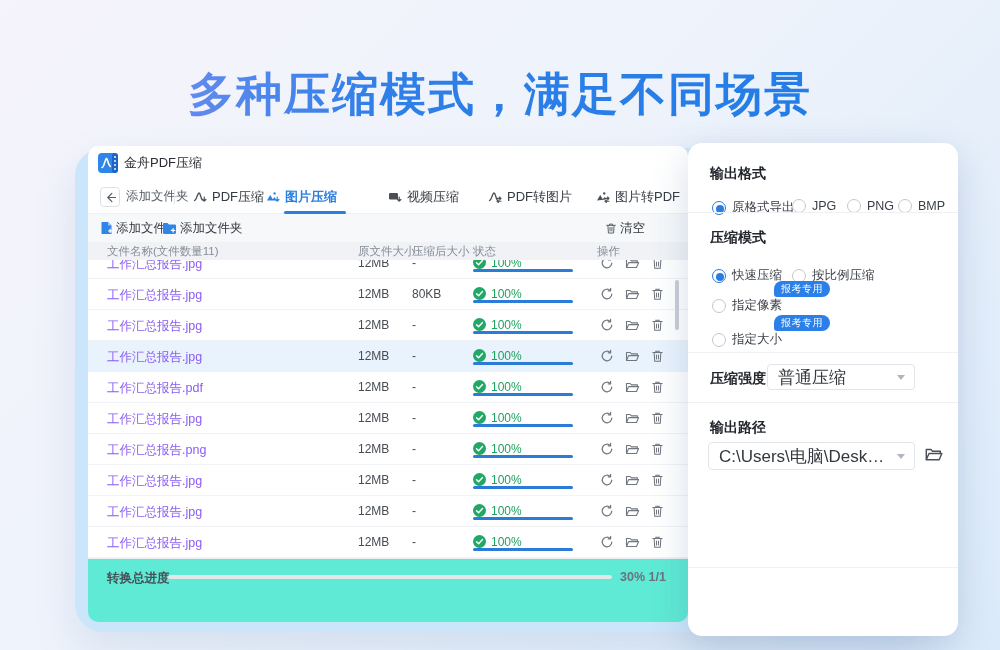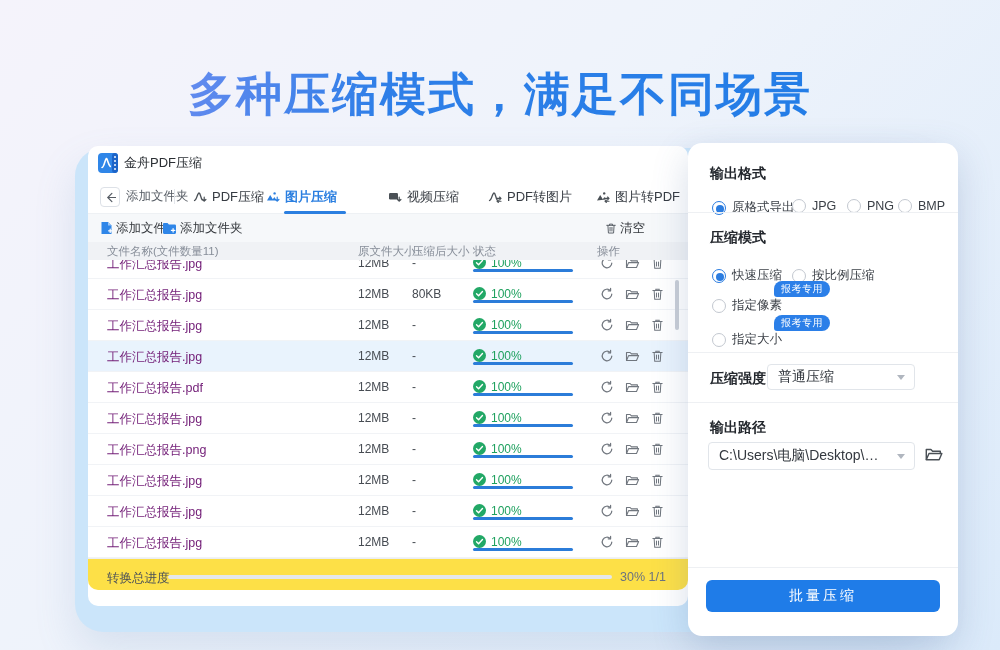--- a/index.html
+++ b/index.html
@@ -45,49 +45,49 @@
   .thead { position:absolute; left:0; top:96px; width:100%; height:18px; background:#f0f2f5;
     font-size:11.5px; color:#878e99; }
   .thead span { position:absolute; top:0; line-height:18px; }
 
   .rows { position:absolute; left:0; top:114px; width:100%; height:298px; overflow:hidden; }
   .trow { position:relative; height:31px; border-bottom:1px solid #f1f3f6; overflow:hidden; background:#fff; }
   .trow[data-state="selected"] { background:#e9f3fd; }
   .trow[data-state="cut-top"] { height:19px; }
   .trow[data-state="cut-top"] .row-inner { top:-12px; }
   .row-inner { position:absolute; left:0; top:0; width:100%; height:31px; }
-  .c-name { position:absolute; left:19px; top:8px; font-size:12.5px; color:#701a75; }
+  .c-name { position:absolute; left:19px; top:8px; font-size:12.5px; color:#8b5cf6; }
   .c-size { position:absolute; left:270px; top:8px; font-size:12px; color:#474c53; }
   .c-after { position:absolute; left:324px; top:8px; font-size:12px; color:#474c53; }
   .chk { position:absolute; left:385px; top:8px; width:13px; height:13px; }
   .pct { position:absolute; left:403px; top:8px; font-size:12px; color:#1fa15f; }
   .rowbar { position:absolute; left:385px; top:20.5px; width:100px; height:3px; background:#2b7cd9; border-radius:2px; }
   .ops { position:absolute; left:512px; top:8px; display:flex; gap:11px; }
   .ops svg { cursor:pointer; }
   .vscroll { position:absolute; left:587px; top:20px; width:4px; height:50px; background:#c9ced6; border-radius:2px; cursor:pointer; }
 
-  .wfooter { position:absolute; left:0; top:412px; width:100%; height:32px; border-top:1px solid #eceef1; background:#fde047; border-radius:0 0 10px 10px; }
+  .wfooter { position:absolute; left:0; top:412px; width:100%; height:64px; border-top:1px solid #eceef1; background:#5eead4; border-radius:0 0 10px 10px;font-weight:bold; }
   .flabel { position:absolute; left:19px; top:11px; font-size:12.5px; color:#4a5058; }
   .ftrack { position:absolute; left:80px; top:16px; width:444px; height:4px; background:#e4e7ea; border-radius:2px; }
   .ffill { height:4px; background:#2b7ce0; border-radius:2px; width:13%; }
   .ftext { position:absolute; left:532px; top:11px; font-size:12.5px; color:#6a7280; }
 
   
   .panel { position:absolute; left:688px; top:143px; width:270px; height:493px; background:#fff;
     border-radius:14px; box-shadow:0 12px 36px rgba(70,100,150,.22); z-index:5; }
   .ptitle { position:absolute; left:22px; font-size:14px; font-weight:700; color:#23272d; }
   .pdiv { position:absolute; left:0; width:100%; height:1px; background:#eef0f3; }
   .radio { position:absolute; display:flex; align-items:center; gap:6px; font-size:12.5px; color:#3a3f46; cursor:pointer; white-space:nowrap;margin-top:11px; }
   .rc { width:14px; height:14px; border-radius:50%; border:1px solid #c3c8d0; background:#fff; flex:0 0 auto; position:relative; }
   .radio[data-on="true"] .rc { border-color:#2b7ce0; }
   .radio[data-on="true"] .rc::after { content:""; position:absolute; left:3px; top:3px; width:8px; height:8px; border-radius:50%; background:#2b7ce0; }
   .badge { position:absolute; background:#2b7fe8; color:#fff; font-size:10px; line-height:16px; padding:0 7px;
     border-radius:8px 8px 8px 3px; letter-spacing:.5px; }
   .selbox { position:absolute; height:26px; border:1px solid #e1e5ea; border-radius:4px; background:#fff;
-    font-size:14px; color:#33383f; display:flex; align-items:center; padding:0 16px 0 10px; cursor:pointer; }
+    font-size:17px; color:#33383f; display:flex; align-items:center; padding:0 16px 0 10px; cursor:pointer; }
   .caret { position:absolute; right:9px; top:50%; margin-top:-2px; width:0; height:0;
     border-left:4px solid transparent; border-right:4px solid transparent; border-top:5px solid #b0b6bf; }
   .pathtext { overflow:hidden; white-space:nowrap; text-overflow:ellipsis; max-width:170px; }
   .submit { position:absolute; left:18px; right:18px; top:437px; height:32px; background:#1f7ce8; color:#fff;
     font-size:14px; letter-spacing:3px; border:none; border-radius:6px; cursor:pointer;
     display:flex; align-items:center; justify-content:center; font-family:inherit; }
   .folderbtn { position:absolute; left:236px; top:302px; cursor:pointer; }
 </style>
 </head>
 <body>
@@ -516,14 +516,13 @@
   <span class="selbox" style="left:20px; top:299px; width:207px; height:28px">
     <span class="pathtext">C:\Users\电脑\Desktop\金舟PDF...</span>
     <span class="caret"></span>
   </span>
   <svg class="folderbtn" width="20" height="18" viewBox="0 0 15 14">
       <path d="M1.5 11.5v-8h3.6l1.3 1.4h6v2" stroke="#4a5056" stroke-width="1.1" fill="none" stroke-linejoin="round"></path>
       <path d="M1.5 11.5 3.6 6.6h10l-2.1 4.9z" stroke="#4a5056" stroke-width="1.1" fill="none" stroke-linejoin="round"></path>
     </svg>
   <span class="pdiv" style="top:424px"></span>
 
-  <button class="submit">批量压缩</button>
 </div>
 
 </body></html>

